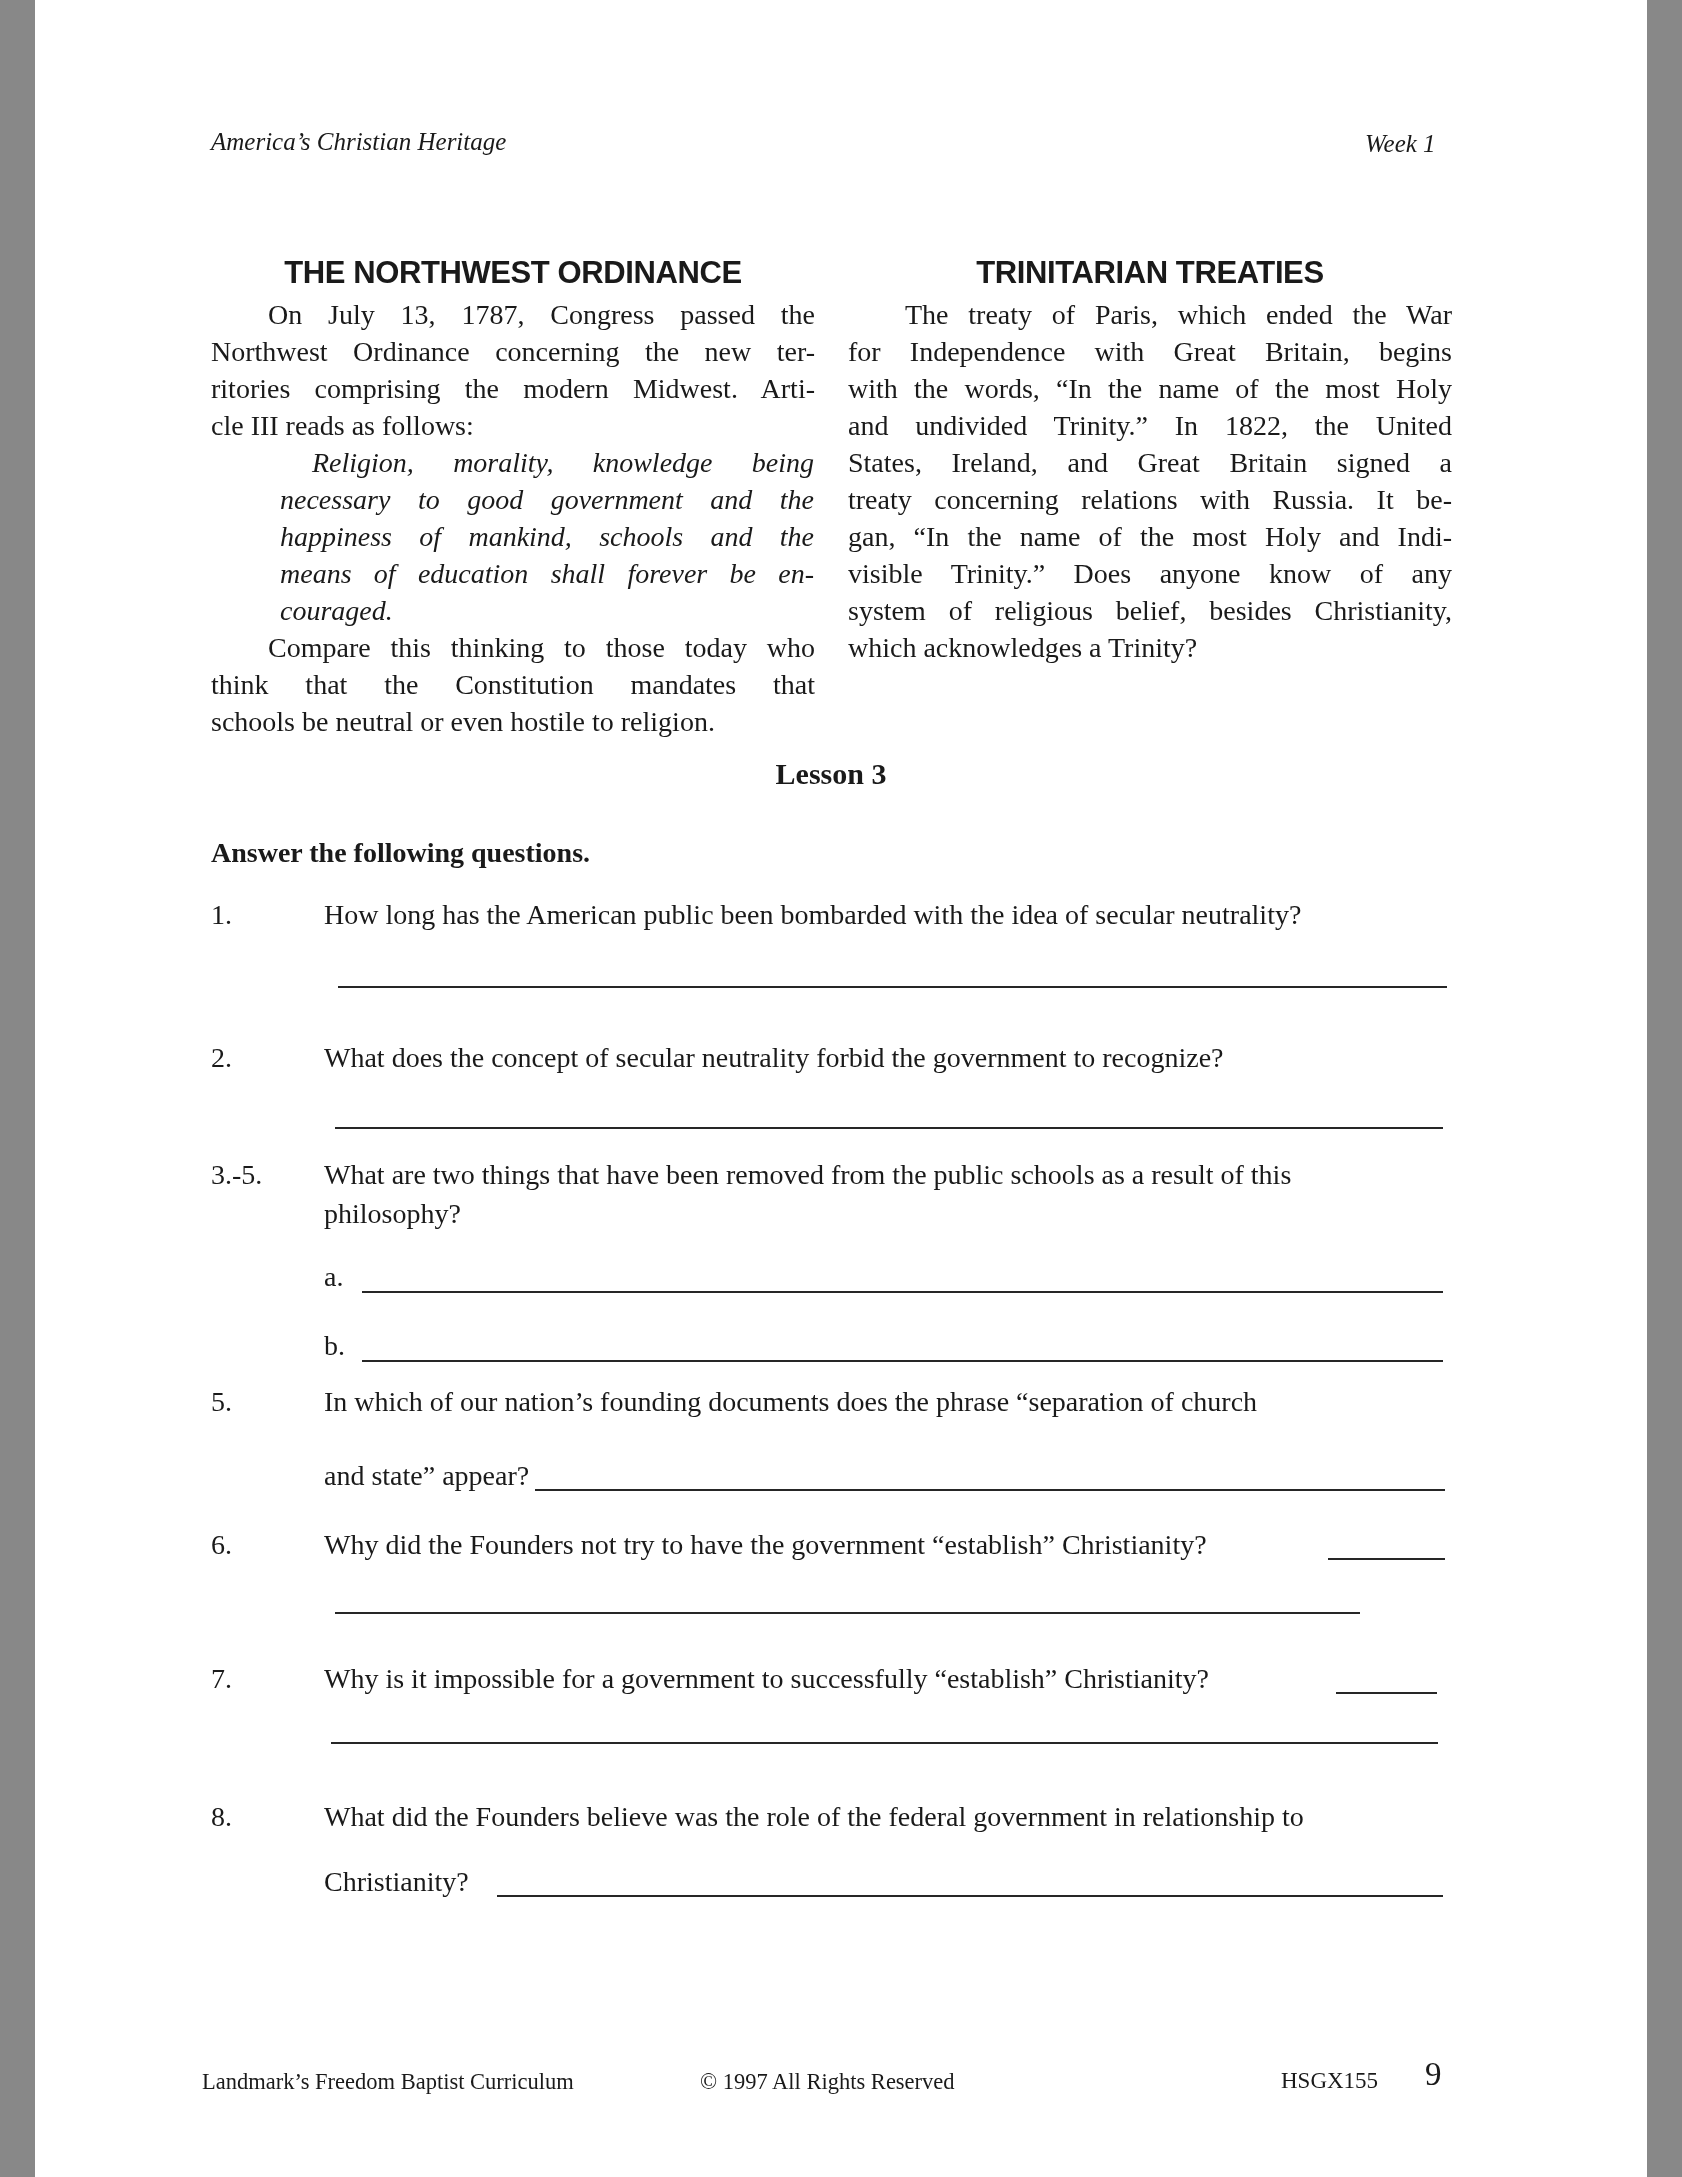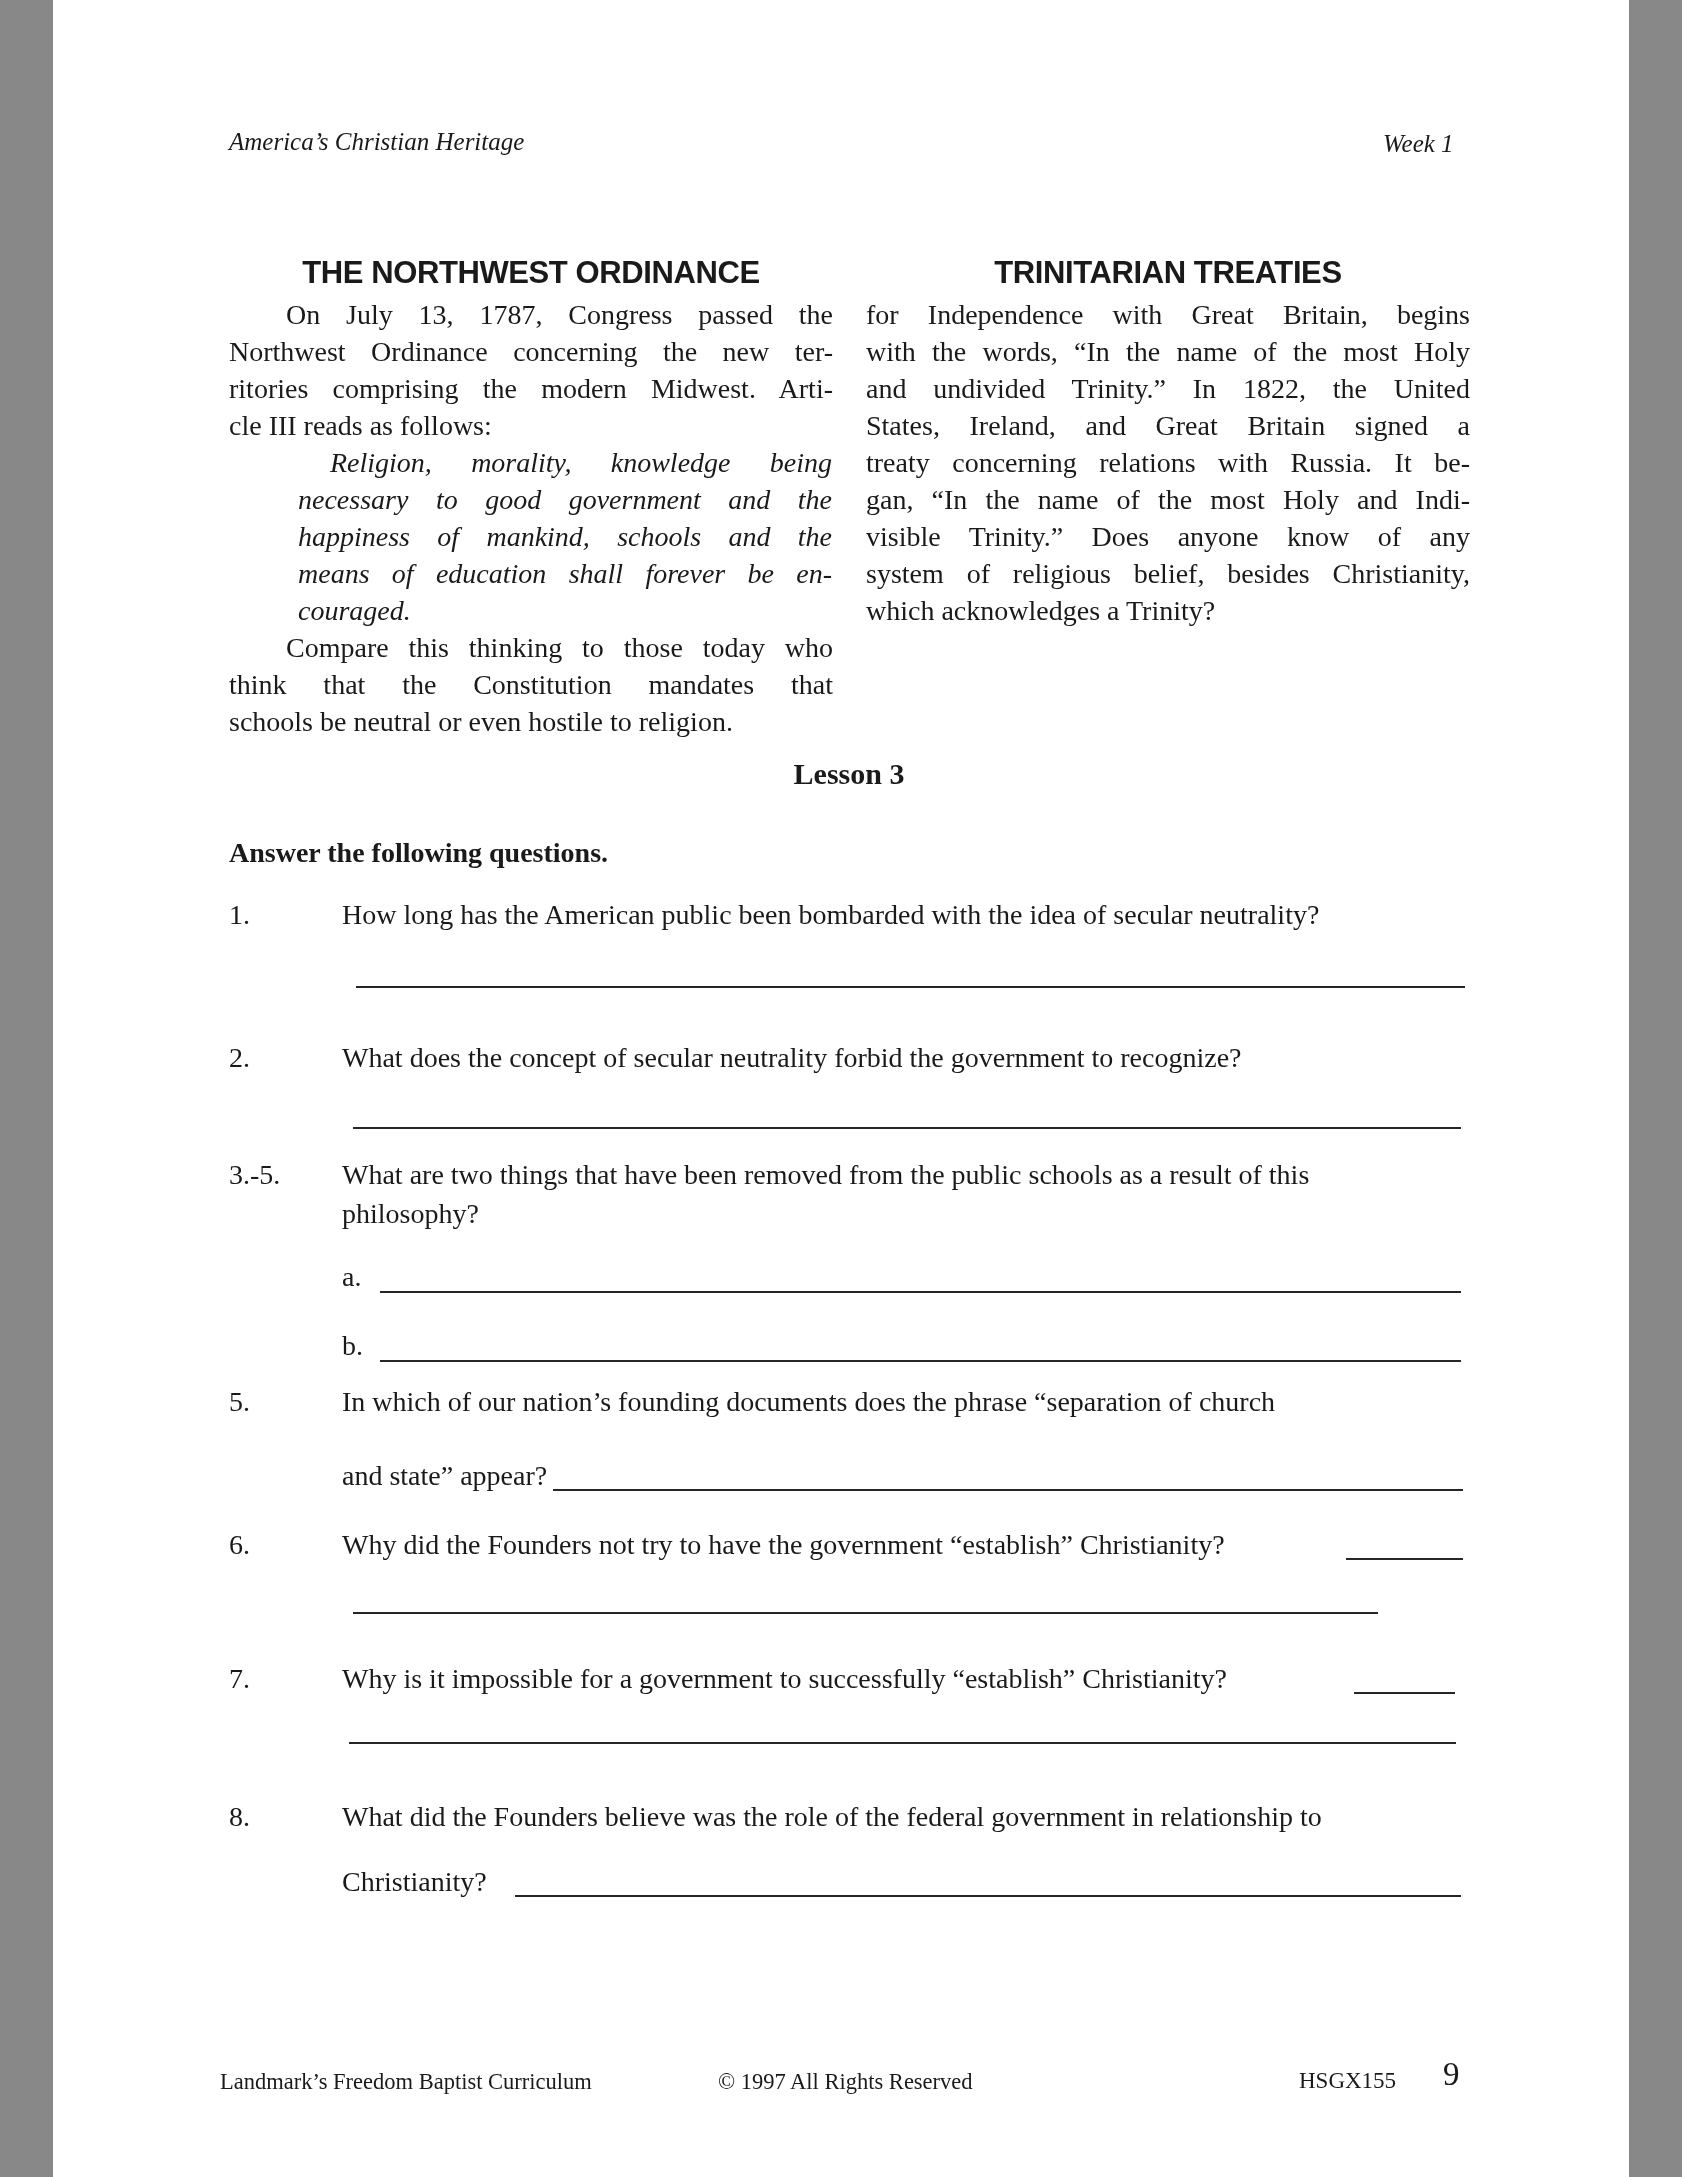--- a/index.html
+++ b/index.html
@@ -4,20 +4,21 @@
 <style>
   html,body{margin:0;padding:0;background:#888;}
   .page{
     position:relative;
     width:1576px;height:2177px;
     background:#ffffff;
     color:#1a1a1a;
     font-family:"Liberation Serif","DejaVu Serif",serif;
     overflow:hidden;
     margin:0 auto;
+    padding-left:36px;
   }
   .abs{position:absolute;}
   .hdr{font-style:italic;font-size:25px;white-space:nowrap;}
   .col{position:absolute;width:604px;}
   .colhead{
     font-family:"Liberation Sans","DejaVu Sans",sans-serif;
     font-weight:bold;font-size:31px;letter-spacing:-0.4px;
     text-align:center;height:42px;line-height:38px;white-space:nowrap;
   }
   .ln{
@@ -57,20 +58,21 @@
     <div class="ln quote">happiness of mankind, schools and the</div>
     <div class="ln quote">means of education shall forever be en-</div>
     <div class="ln quote last">couraged.</div>
     <div class="ln ind">Compare this thinking to those today who</div>
     <div class="ln">think that the Constitution mandates that</div>
     <div class="ln last">schools be neutral or even hostile to religion.</div>
   </div>
 
   <div class="col" style="left:813px;top:254px;">
     <div class="colhead">TRINITARIAN TREATIES</div>
+    <div class="ln ind">The treaty of Paris, which ended the War</div>
     <div class="ln">for Independence with Great Britain, begins</div>
     <div class="ln">with the words, “In the name of the most Holy</div>
     <div class="ln">and undivided Trinity.”  In 1822, the United</div>
     <div class="ln">States, Ireland, and Great Britain signed a</div>
     <div class="ln">treaty concerning relations with Russia.  It be-</div>
     <div class="ln">gan, “In the name of the most Holy and Indi-</div>
     <div class="ln">visible Trinity.”  Does anyone know of any</div>
     <div class="ln">system of religious belief, besides Christianity,</div>
     <div class="ln last">which acknowledges a Trinity?</div>
   </div>

